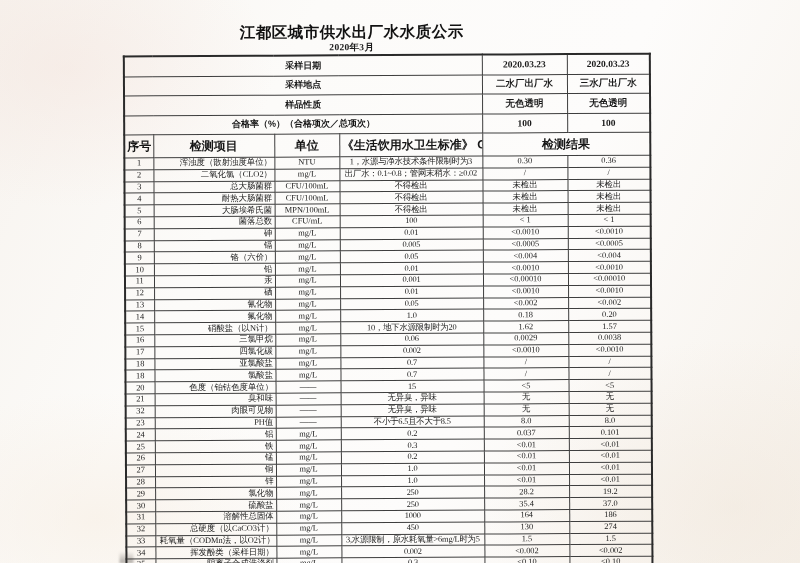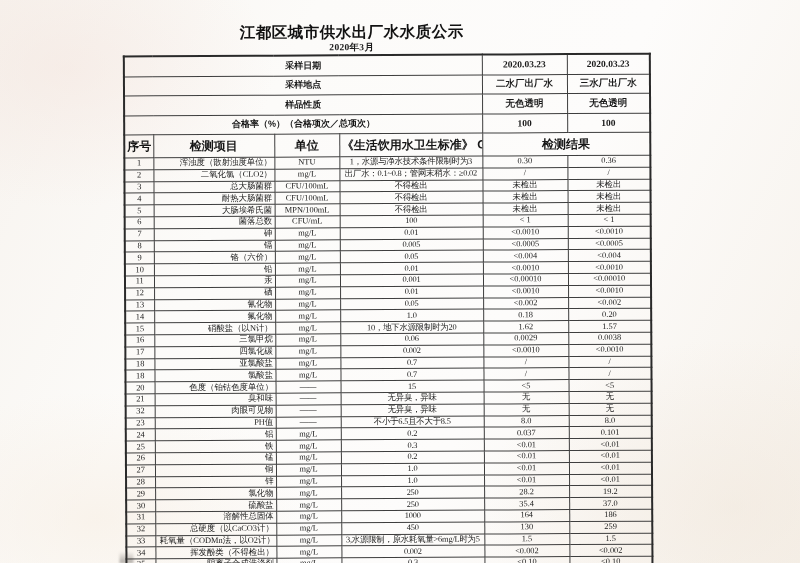--- a/index.html
+++ b/index.html
@@ -386,35 +386,35 @@
     <td class="c-r1">164</td>
     <td class="c-r2">186</td>
   </tr>
 
   <tr class="data-row">
     <td class="c-no">32</td>
     <td class="c-item">总硬度（以CaCO3计）</td>
     <td class="c-unit">mg/L</td>
     <td class="c-std">450</td>
     <td class="c-r1">130</td>
-    <td class="c-r2">259</td>
+    <td class="c-r2">274</td>
   </tr>
 
   <tr class="data-row">
     <td class="c-no">33</td>
     <td class="c-item">耗氧量（CODMn法，以O2计）</td>
     <td class="c-unit">mg/L</td>
     <td class="c-std">3,水源限制，原水耗氧量&gt;6mg/L时为5</td>
     <td class="c-r1">1.5</td>
     <td class="c-r2">1.5</td>
   </tr>
 
   <tr class="data-row">
     <td class="c-no">34</td>
-    <td class="c-item">挥发酚类（不得检出）</td>
+    <td class="c-item">挥发酚类（采样日期）</td>
     <td class="c-unit">mg/L</td>
     <td class="c-std">0.002</td>
     <td class="c-r1">&lt;0.002</td>
     <td class="c-r2">&lt;0.002</td>
   </tr>
 
   <tr class="data-row">
     <td class="c-no">35</td>
     <td class="c-item">阴离子合成洗涤剂</td>
     <td class="c-unit">mg/L</td>

